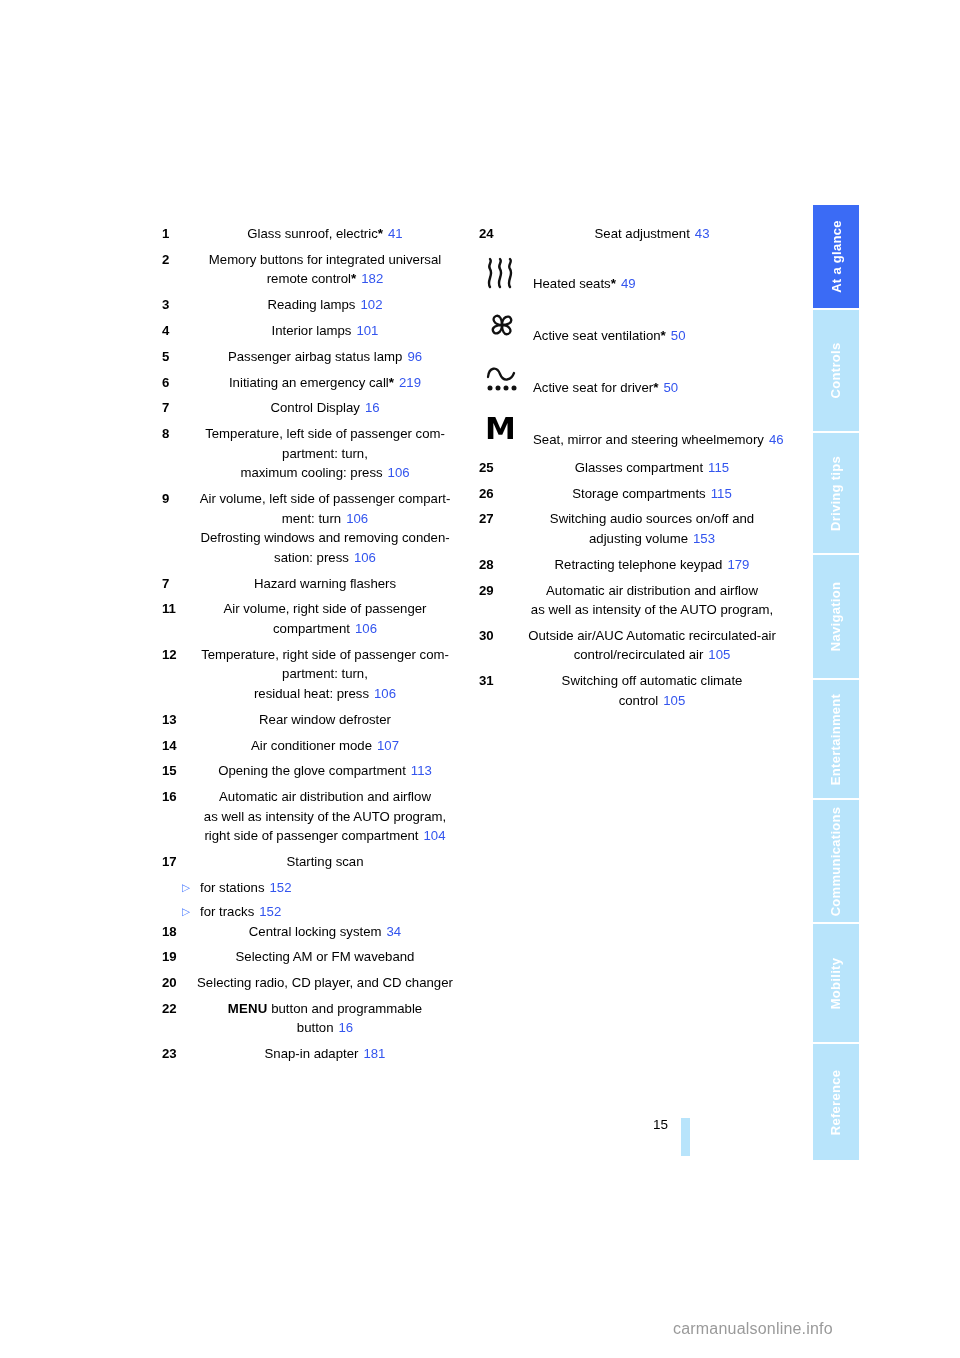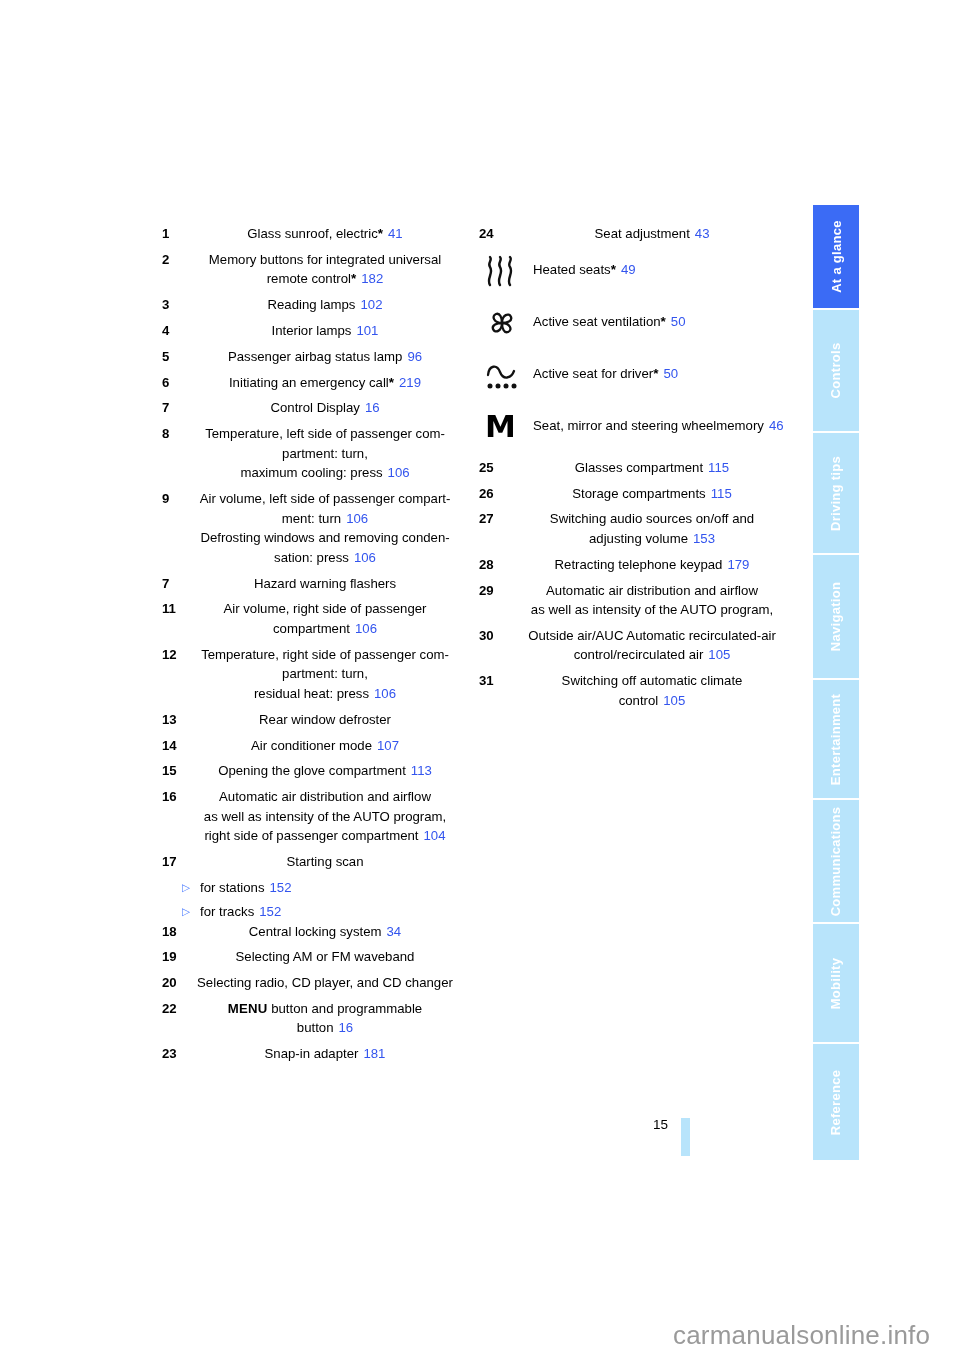--- a/index.html
+++ b/index.html
@@ -80,21 +80,21 @@
   .subentry .tri {
     flex: 0 0 18px;
     color: #4d7dff;
     font-size: 10.5px;
     line-height: 19.6px;
   }
 
   
   .iconentry {
     display: flex;
-    align-items: flex-start;
+    align-items: flex-end;
     margin-bottom: 8px;
     min-height: 44px;
   }
   .iconentry .iconbox {
     flex: 0 0 54px;
     height: 42px;
     display: flex;
     align-items: center;
     justify-content: flex-start;
     padding-left: 6px;
@@ -153,21 +153,21 @@
     left: 681px;
     top: 1118px;
     width: 9px;
     height: 38px;
     background: #b8e4fb;
   }
   #watermark {
     position: absolute;
     left: 673px;
     top: 1320px;
-    font-size: 26px;
+    font-size: 16px;
     color: #9a9a9a;
     letter-spacing: 0.2px;
   }
 </style>
 </head>
 <body>
 
 <div id="page">
 
   <div class="column" id="col-left">

